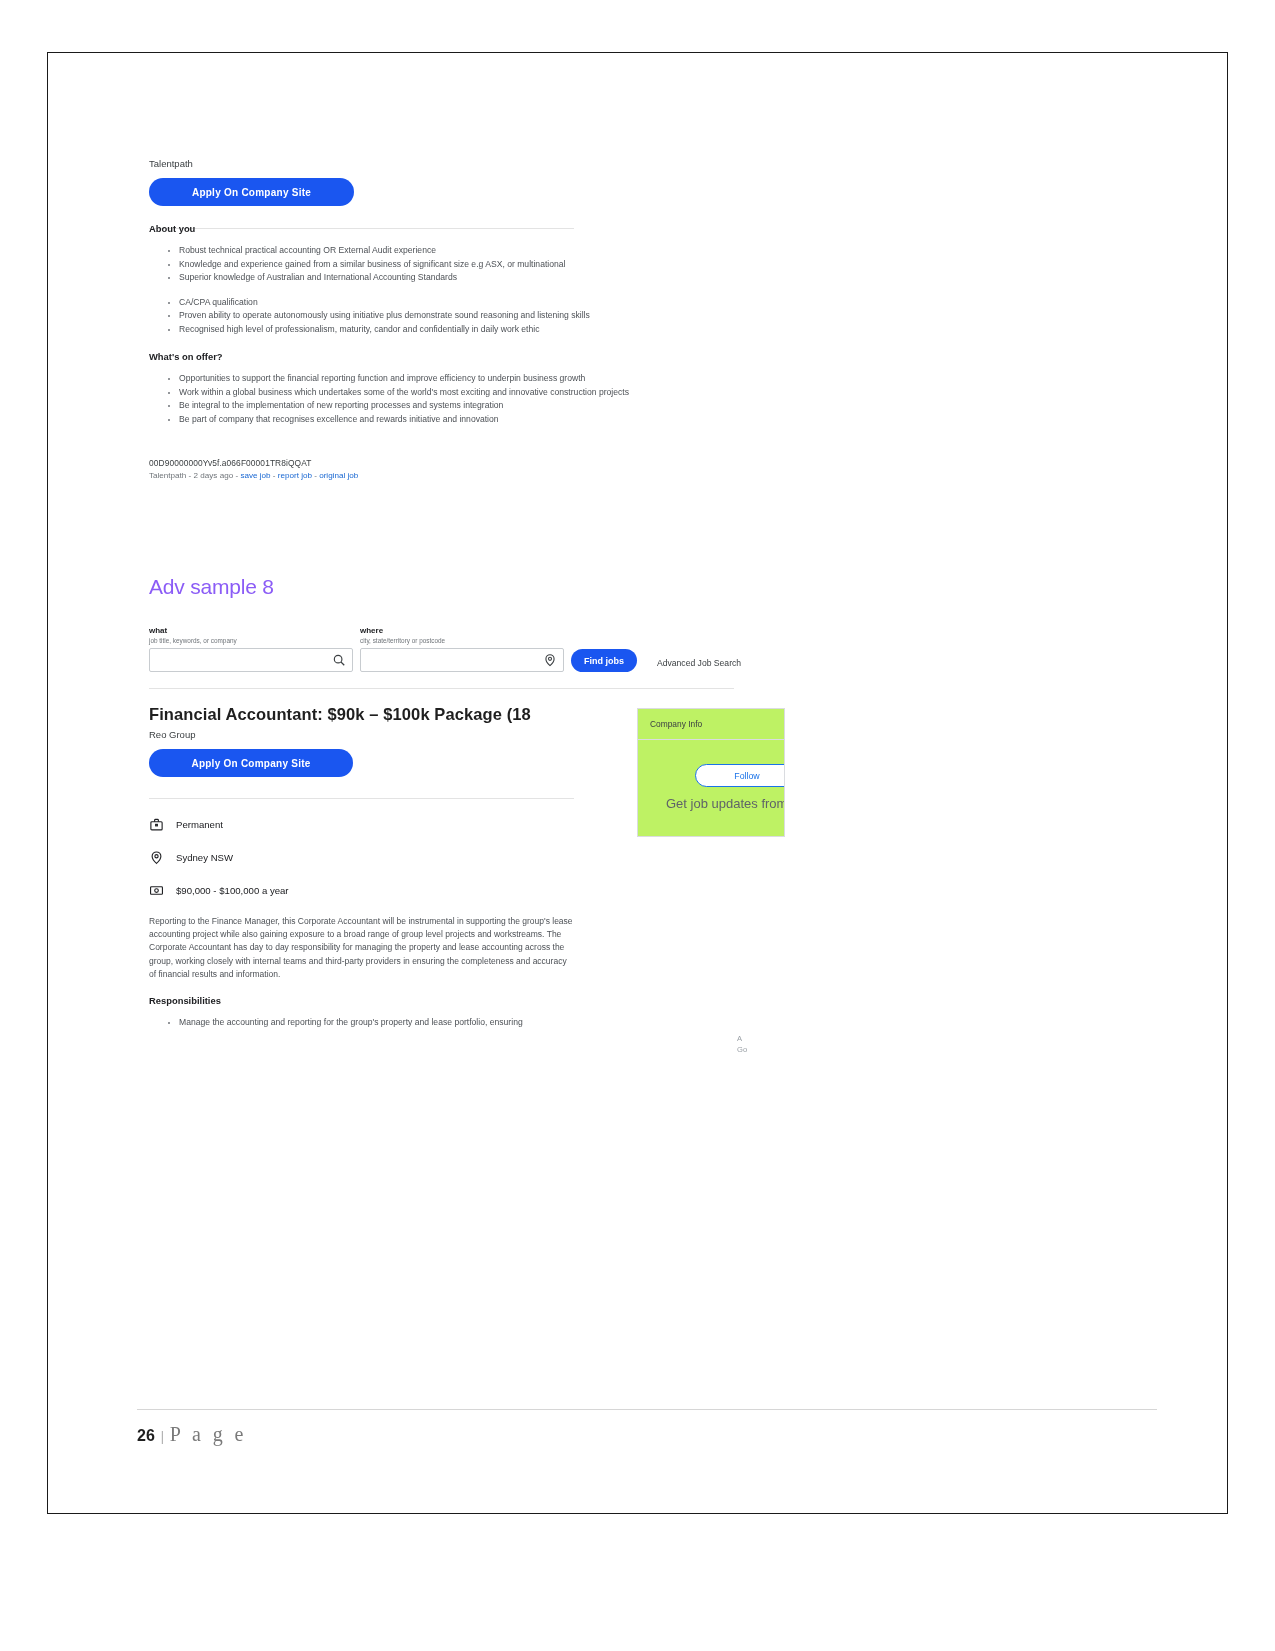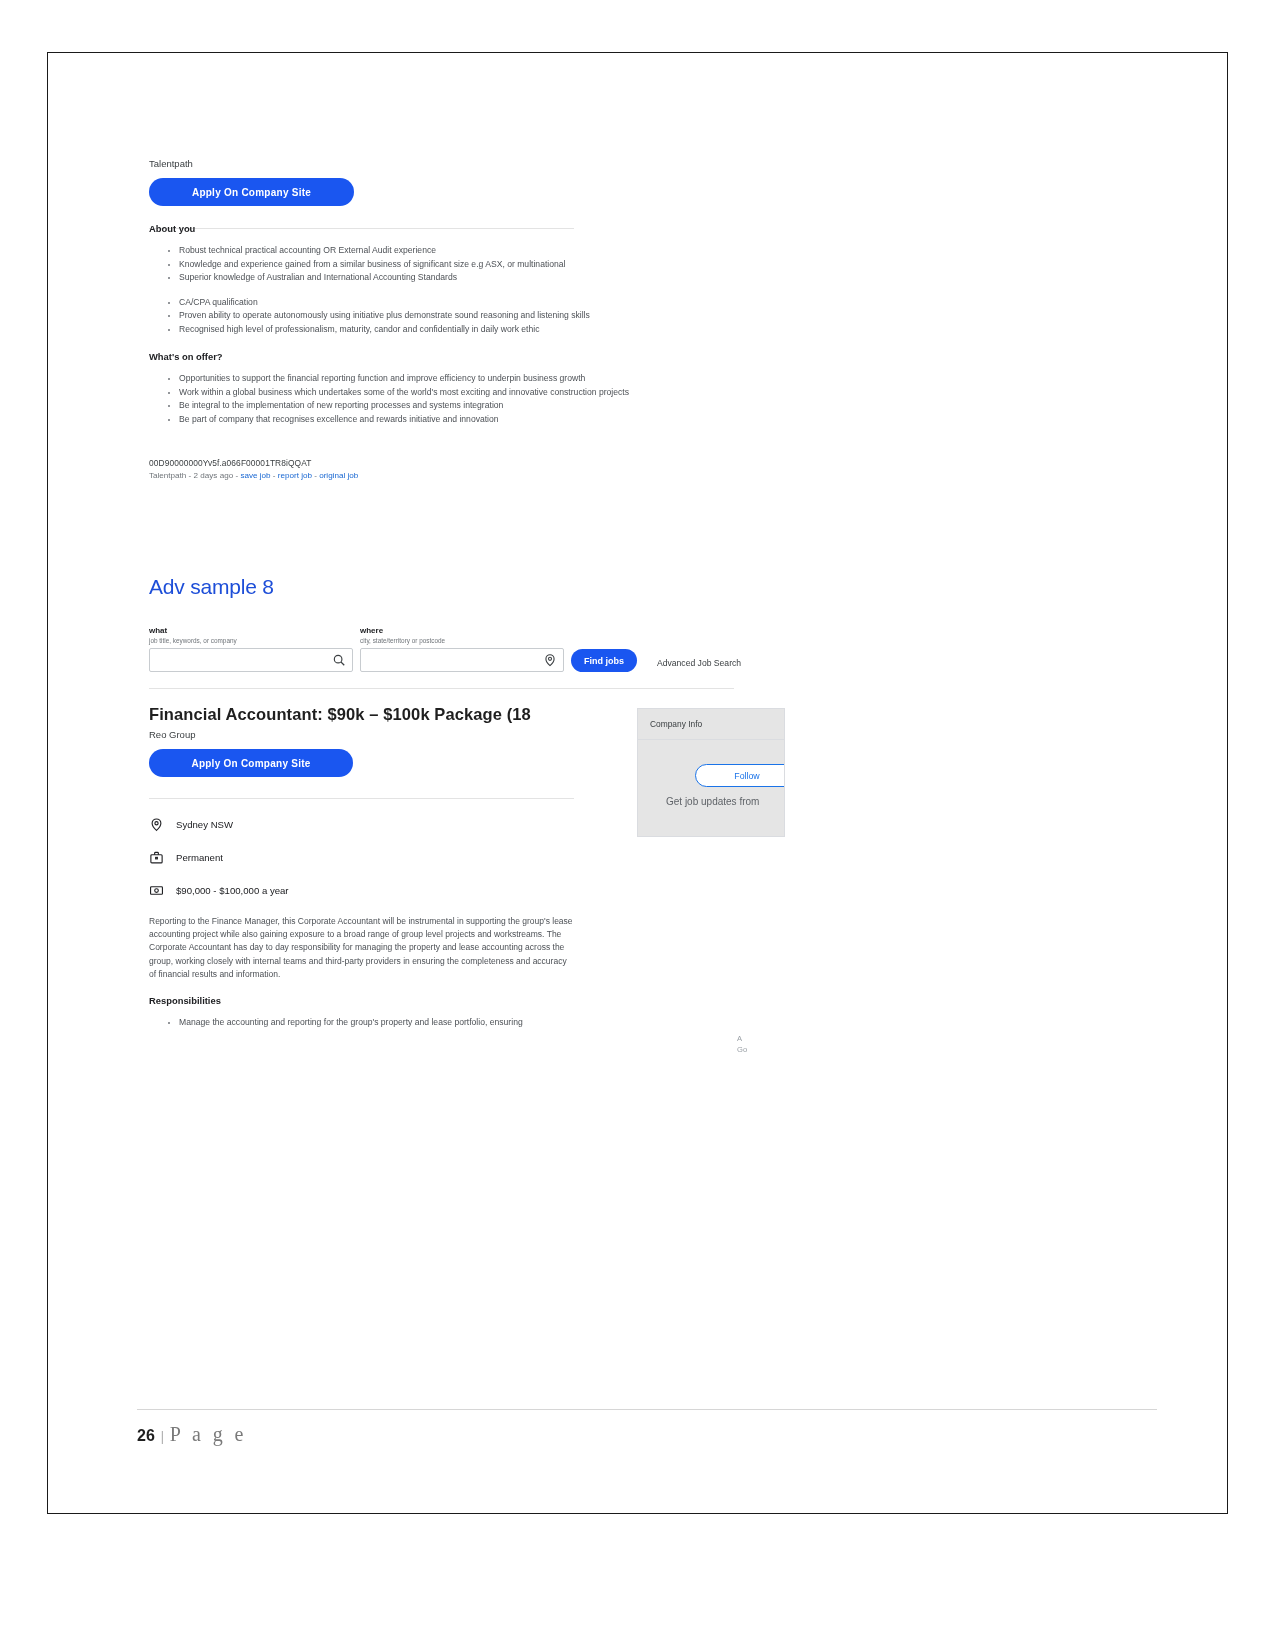--- a/index.html
+++ b/index.html
@@ -99,21 +99,21 @@
     margin-top:3px;
   }
   .meta-line a { color:#1967d2; text-decoration:none; }
 
   
   #adv-heading {
     position:absolute;
     left:0; top:522px;
     font-size:21px;
     font-weight:400;
-    color:#1d4ed8;
+    color:#8b5cf6;
     letter-spacing:-.2px;
     font-family:"Liberation Sans", sans-serif;
   }
 
   
   #searchbar { position:absolute; left:0; top:573px; width:640px; }
   .srch-label {
     font-size:8px;
     font-weight:bold;
     color:#202124;
@@ -202,21 +202,21 @@
   #resp-head { margin-top:14px; }
   #b2-resp-list { margin-top:10px; width:430px; }
 
   
   #company-card {
     position:absolute;
     left:488px; top:655px;
     width:148px;
     height:129px;
     border:1px solid #dadce0;
-    background:#e5e5e5;
+    background:#bef264;
     overflow:hidden;
   }
   #company-card-head {
     height:31px;
     border-bottom:1px solid #dadce0;
     display:flex; align-items:center;
     padding-left:12px;
     font-size:8.4px;
     color:#3c4043;
   }
@@ -229,21 +229,21 @@
     background:#fff;
     color:#1a73e8;
     font-size:8.8px;
     cursor:pointer;
     font-family:"Liberation Sans", sans-serif;
     display:flex; align-items:center; justify-content:center;
   }
   #follow-sub {
     position:absolute;
     left:28px; top:87px;
-    font-size:10px;
+    font-size:13px;
     color:#5f6368;
     white-space:nowrap;
   }
   #strip-frag {
     position:absolute;
     left:588px; top:980px;
     font-size:7.6px;
     color:#9aa0a6;
     line-height:11px;
   }
@@ -367,33 +367,33 @@
     <div id="block2">
       <h1 class="jobtitle">Financial Accountant: $90k – $100k Package (18</h1>
       <div class="company">Reo Group</div>
 
       <button class="apply-btn">Apply On Company Site</button>
 
       <hr class="hr" id="b2-divider">
 
       <div class="fact-row">
         <svg class="fi" viewBox="0 0 24 24" fill="none" stroke="currentColor" stroke-width="1.8">
-          <path d="M12 21.5s7-6.2 7-11.4A7 7 0 0 0 5 10.1c0 5.2 7 11.4 7 11.4z"></path>
-          <circle cx="12" cy="10" r="2.6"></circle>
-        </svg>
-        <span class="ft">Sydney NSW</span>
-      </div>
-
-      <div class="fact-row">
-        <svg class="fi" viewBox="0 0 24 24" fill="none" stroke="currentColor" stroke-width="1.8">
           <rect x="3" y="7.5" width="18" height="13" rx="1.5"></rect>
           <path d="M9 7.5V5.2a1.4 1.4 0 0 1 1.4-1.4h3.2A1.4 1.4 0 0 1 15 5.2v2.3"></path>
           <rect x="10.6" y="11.8" width="2.8" height="2.4"></rect>
         </svg>
         <span class="ft">Permanent</span>
+      </div>
+
+      <div class="fact-row">
+        <svg class="fi" viewBox="0 0 24 24" fill="none" stroke="currentColor" stroke-width="1.8">
+          <path d="M12 21.5s7-6.2 7-11.4A7 7 0 0 0 5 10.1c0 5.2 7 11.4 7 11.4z"></path>
+          <circle cx="12" cy="10" r="2.6"></circle>
+        </svg>
+        <span class="ft">Sydney NSW</span>
       </div>
 
       <div class="fact-row">
         <svg class="fi" viewBox="0 0 24 24" fill="none" stroke="currentColor" stroke-width="1.8">
           <rect x="2.5" y="6" width="19" height="12" rx="1.4"></rect>
           <circle cx="12" cy="12" r="2.9"></circle>
         </svg>
         <span class="ft">$90,000 - $100,000 a year</span>
       </div>
 

